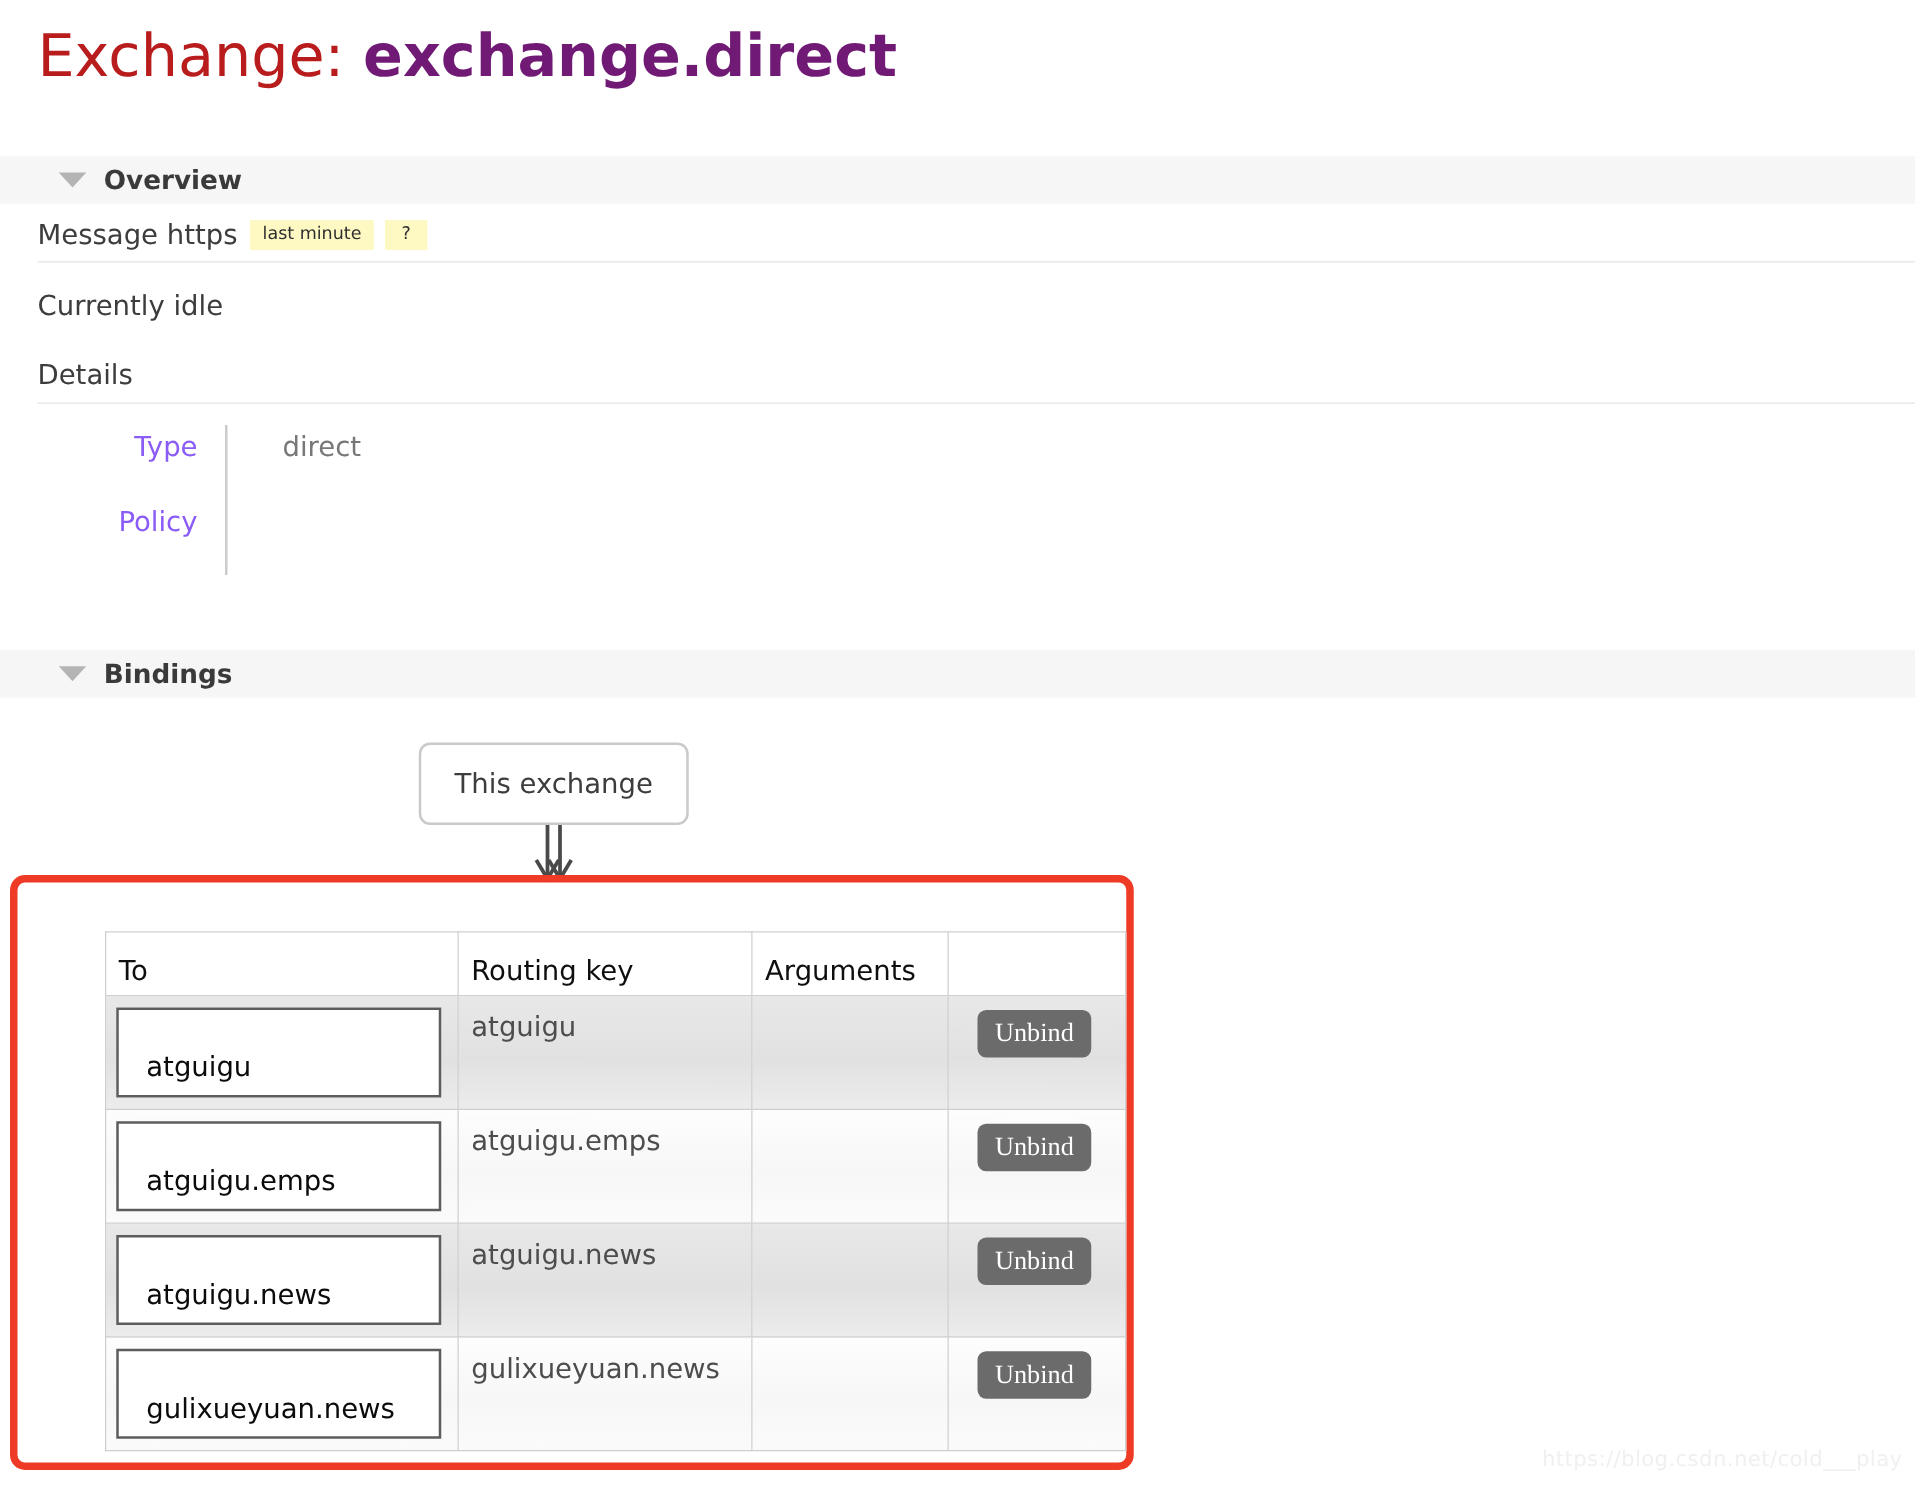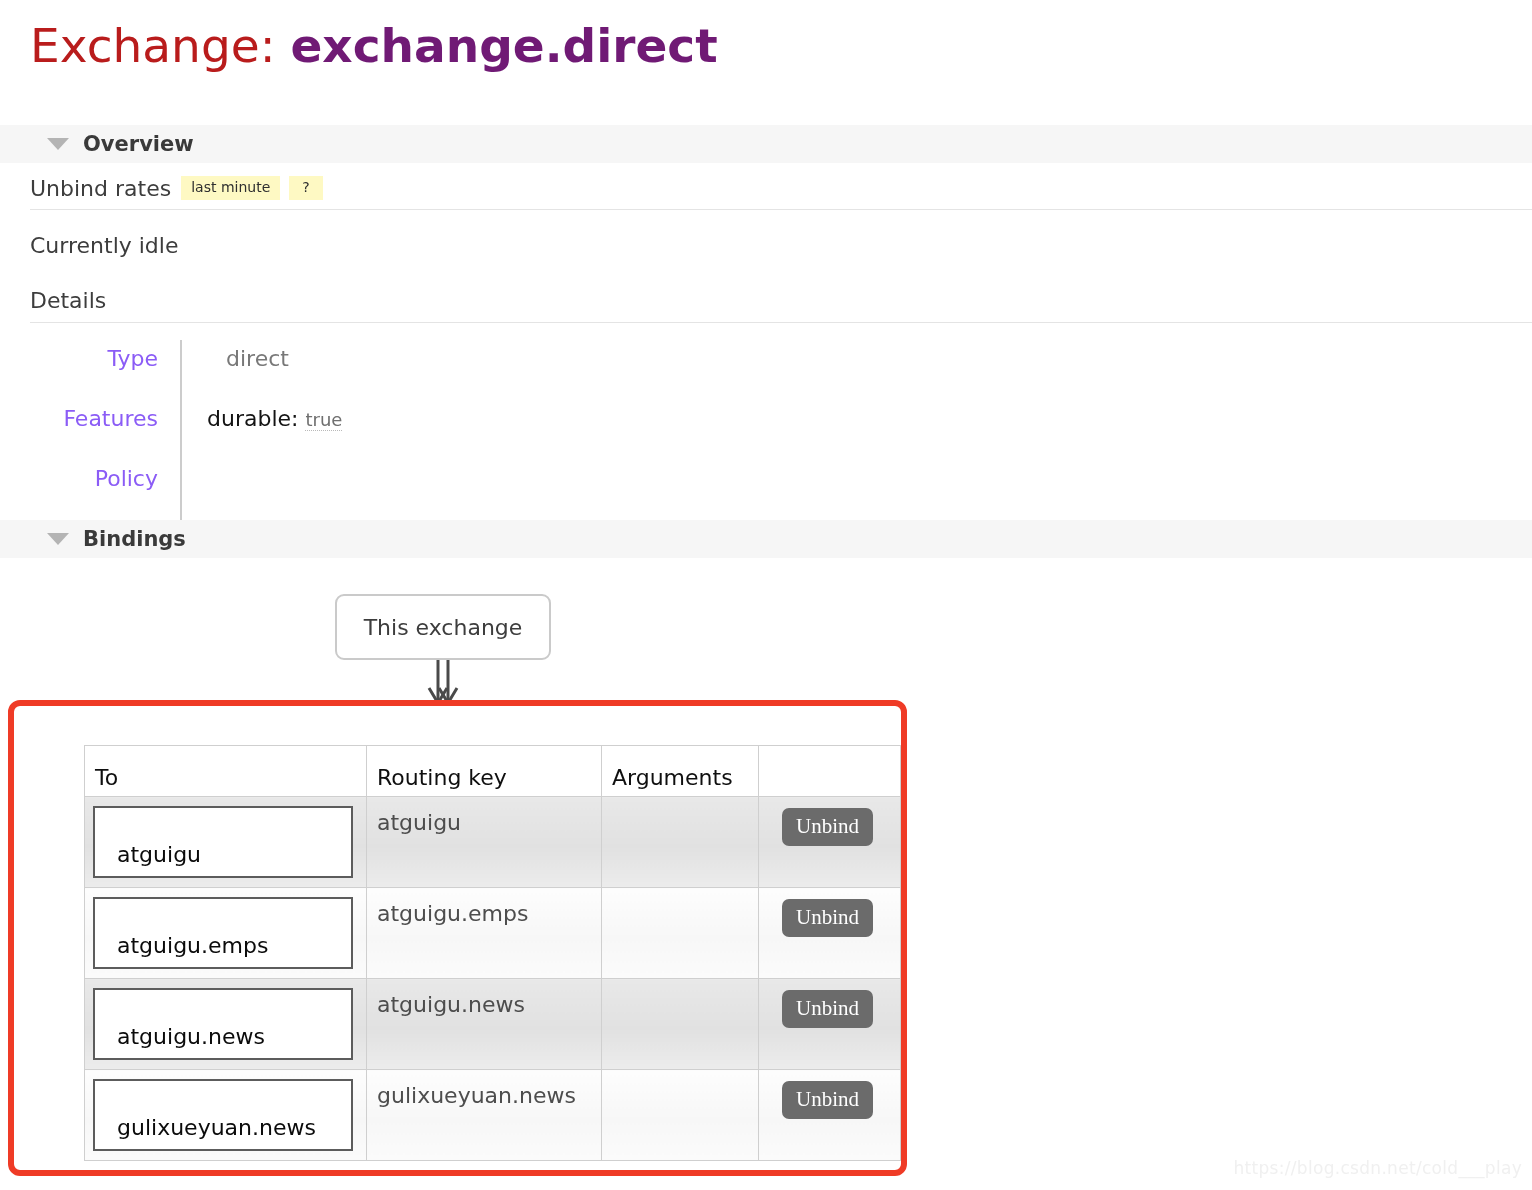--- a/index.html
+++ b/index.html
@@ -268,47 +268,40 @@
   <span class="tl-label">Exchange:</span>
   <span class="tl-name">exchange.direct</span>
 </div>
 
 <div class="section-head" style="top:92px;margin-top:33px;">
   <span class="tri"></span>
   <span class="sh-label">Overview</span>
 </div>
 
 <div class="rates-row">
-  <span class="rates-label">Unbind rates</span>
+  <span class="rates-label">Message https</span>
   <span class="badge">last minute</span>
   <span class="badge help">?</span>
 </div>
 
 <div class="hr" style="top:209px;"></div>
 
 <div class="plain-line" style="top:233px;">Currently idle</div>
 
 <div class="plain-line" style="top:288px;">Details</div>
 
 <div class="hr" style="top:322px;"></div>
 
 <div class="details">
 
   <div class="details-row">
     <div class="det-key">Type</div>
     <div class="det-val muted">direct</div>
   </div>
 
-  <div class="details-row">
-    <div class="det-key">Features</div>
-    <div class="det-val">
-      <span class="feat-key">durable:</span>
-      <span class="feat-val">true</span>
-    </div>
-  </div>
 
   <div class="details-row">
     <div class="det-key">Policy</div>
     <div class="det-val"></div>
   </div>
 
 </div>
 
 <div class="section-head" style="top:520px;">
   <span class="tri"></span>

